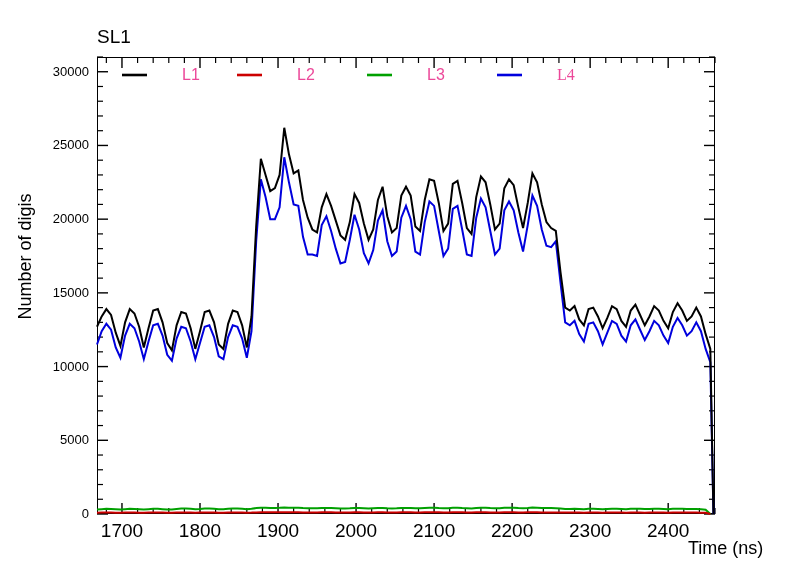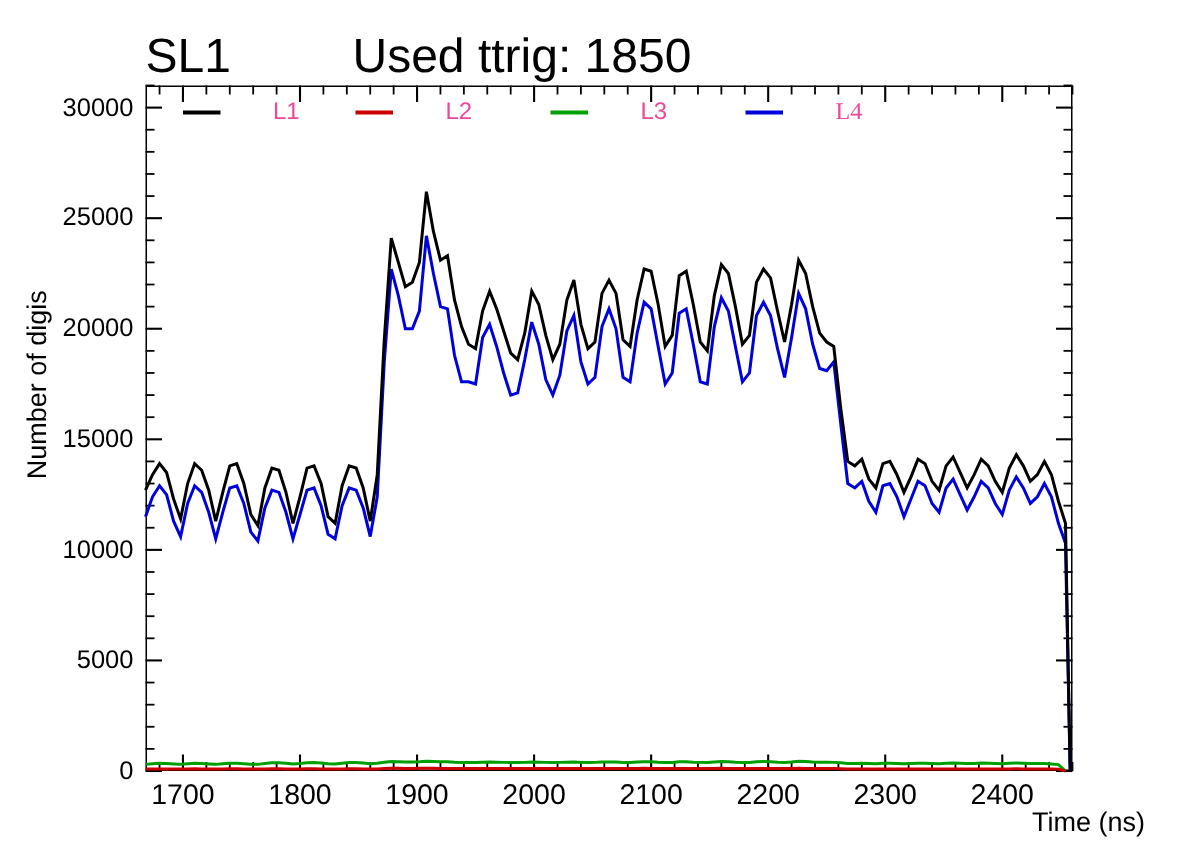--- a/index.html
+++ b/index.html
@@ -17,21 +17,21 @@
   #root {
     position: absolute;
     left: 0; top: 0;
     width: 796px;
     height: 572px;
     background: #ffffff;
   }
   .hdr {
     position: absolute;
     top: 22px;
-    font-size: 32px;
+    font-size: 19px;
     color: #000000;
     white-space: nowrap;
     line-height: 30px;
   }
   #hdr-left  { left: 97px; }
   #hdr-mid   { left: 235px; }
   #hdr-right { left: 591px; }
 
   #ylabel {
     position: absolute;
@@ -67,21 +67,21 @@
   #svg-canvas {
     position: absolute;
     left: 0; top: 0;
     width: 796px;
     height: 572px;
   }
   .ytick-label {
     position: absolute;
     text-align: right;
     width: 84px;
-    font-size: 17px;
+    font-size: 13px;
     color: #000;
     line-height: 19px;
   }
   .xtick-label {
     position: absolute;
     text-align: center;
     width: 90px;
     font-size: 19px;
     color: #000;
     line-height: 19px;
@@ -94,21 +94,20 @@
     white-space: nowrap;
     margin-left: 32px;
   }
 </style>
 </head>
 <body>
 
 <div id="root">
 
   <div class="hdr" id="hdr-left">SL1</div>
-  <div class="hdr" id="hdr-mid">Used ttrig: 1850</div>
 
   <div id="ylabel">Number of digis</div>
   <div id="xlabel">Time (ns)</div>
 
   <div id="plot-frame"></div>
 
   <svg id="svg-canvas" viewBox="0 0 796 572" xmlns="http://www.w3.org/2000/svg">
     <g id="ticks-group">
         <line x1="97" y1="514" x2="108" y2="514" stroke="#000" stroke-width="1.4"></line>
         <line x1="715" y1="514" x2="704" y2="514" stroke="#000" stroke-width="1.4"></line>

